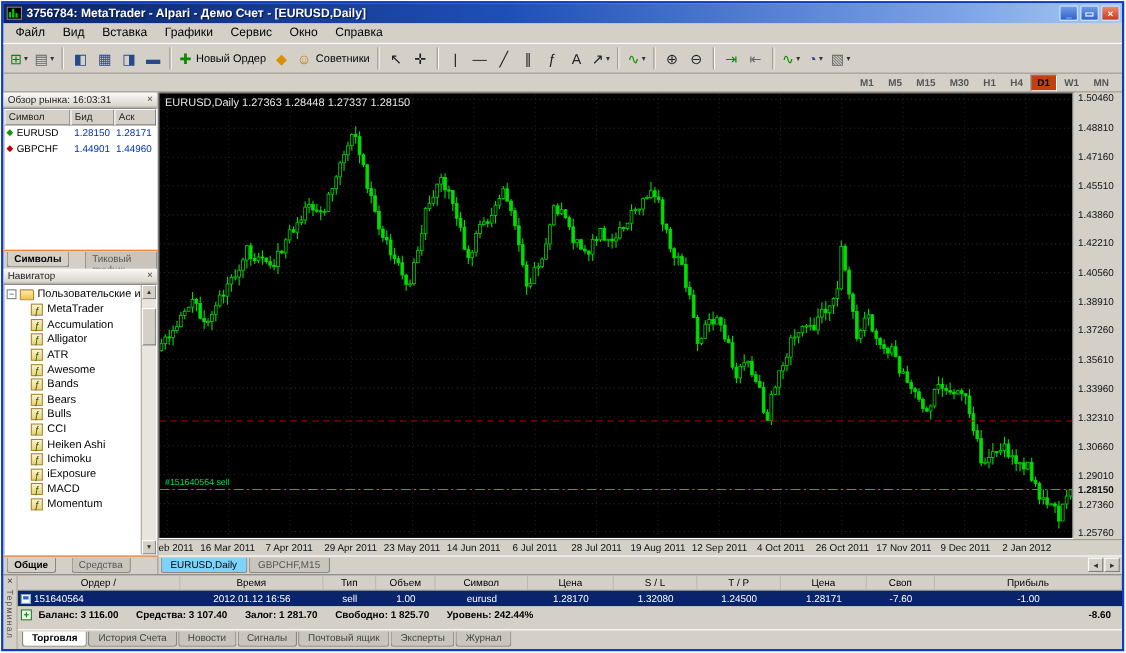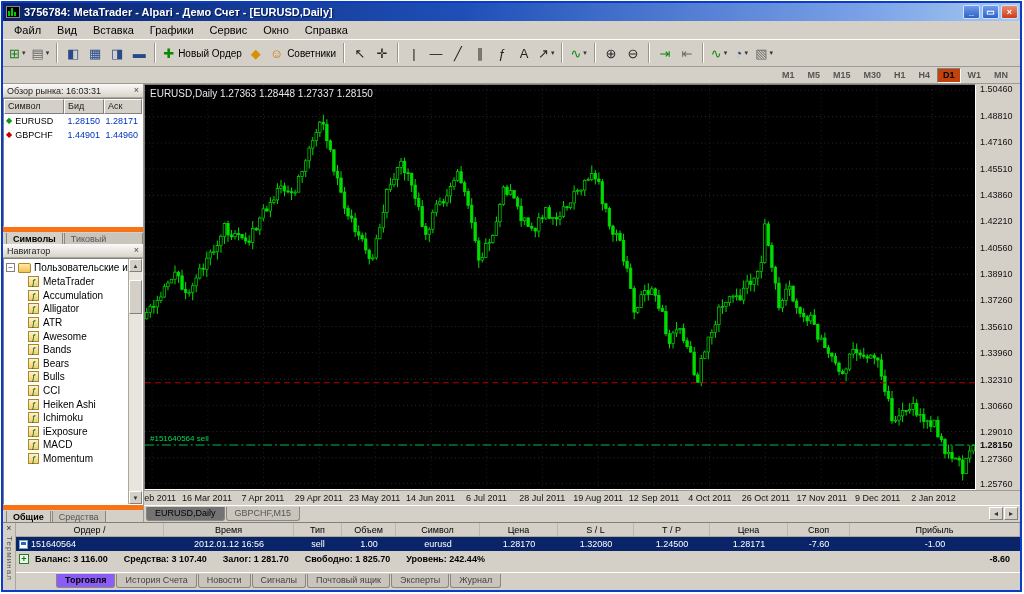--- a/index.html
+++ b/index.html
@@ -34,22 +34,22 @@
            padding-right:6px; border-bottom:1px solid #9d9a92; }
   .tfbtn { font-size:9px; font-weight:bold; color:#555; padding:1px 5px 2px; border:1px solid transparent; }
   .tfbtn.active { border-color:#808080 #fff #fff #808080; background:#c2410c; color:#000; }
 
   
   .main { flex:1 1 auto; display:flex; overflow:hidden; }
   .left-col { width:141px; flex:0 0 141px; display:flex; flex-direction:column; border-right:1px solid #9d9a92; }
   .panel-header { height:14px; flex:0 0 14px; background:linear-gradient(#fbfaf8,#d8d4cb); border-bottom:1px solid #aca899;
                   font-size:9px; display:flex; align-items:center; padding:0 4px; color:#222; }
   .panel-close { margin-left:auto; font-size:9px; line-height:9px; color:#444; }
-  .panel-tabs { height:17px; flex:0 0 17px; display:flex; align-items:flex-start; padding:1px 0 0 3px; gap:1px;
-                border-top:5px solid #f97316; }
+  .panel-tabs { height:17px; flex:0 0 17px; display:flex; align-items:flex-start; padding:1px 0 0 3px; gap:14px;
+                border-top:1px solid #f97316; }
   .ptab { font-size:9px; color:#555; padding:1px 6px 2px; background:#c9c5bc; border:1px solid #8a877f; border-top:none;
           border-radius:0 0 3px 3px; }
   .ptab.active { background:#d4d0c8; color:#000; font-weight:bold; }
 
   .market-watch { height:160px; flex:0 0 160px; display:flex; flex-direction:column; }
   .mw-body { flex:1; background:#fff; border:1px solid; border-color:#808080 #fff #fff #808080; overflow:hidden; }
   .mw-thead { display:flex; }
   .mw-th { font-size:9px; color:#222; background:#d4d0c8; border:1px solid; border-color:#fff #808080 #808080 #fff;
            padding:1px 3px; height:15px; }
   .mw-row { display:flex; font-size:9px; height:14px; align-items:center; }
@@ -84,21 +84,21 @@
   .pos-label { position:absolute; left:5px; font-size:8px; color:#00dd55; margin-top:-11px; pointer-events:none; }
   .price-axis { width:44px; flex:0 0 44px; position:relative; font-size:9px; color:#111; }
   .pa-label { position:absolute; left:4px; margin-top:-5px; }
   .pa-marker { position:absolute; left:2px; margin-top:-6px; font-weight:bold; background:#d4d0c8; padding:0 2px; z-index:2; }
   .date-axis { height:15px; flex:0 0 15px; display:flex; border-top:1px solid #9d9a92; }
   .date-strip { flex:1; position:relative; font-size:9px; color:#111; overflow:hidden; }
   .date-label { position:absolute; top:2px; transform:translateX(-50%); white-space:nowrap; }
   .date-spacer { width:44px; flex:0 0 44px; }
   .chart-tabs { height:17px; flex:0 0 17px; display:flex; align-items:flex-start; gap:1px; padding:1px 2px 0 2px; border-top:1px solid #fff; }
   .ctab { font-size:9px; color:#555; padding:1px 8px 2px; background:#c9c5bc; border:1px solid #8a877f; border-top:none; border-radius:0 0 3px 3px; }
-  .ctab.active { background:#737373; color:#000; }
+  .ctab.active { background:#7dd3fc; color:#000; }
   .ctab-scroll { margin-left:auto; display:flex; gap:1px; }
   .ctab-arrow { font-size:8px; color:#333; border:1px solid; border-color:#fff #808080 #808080 #fff; width:14px; height:13px;
                 text-align:center; line-height:11px; background:#d4d0c8; }
 
   
   .terminal { height:68px; flex:0 0 68px; display:flex; border-top:1px solid #808080; }
   .t-strip { width:13px; flex:0 0 13px; display:flex; flex-direction:column; align-items:center; border-right:1px solid #aca899; }
   .t-close { font-size:9px; line-height:9px; color:#333; margin-top:1px; }
   .t-caption { writing-mode:vertical-lr; font-size:8px; color:#555; margin-top:3px; letter-spacing:1px; }
   .t-body { flex:1; display:flex; flex-direction:column; overflow:hidden; }
@@ -110,21 +110,21 @@
   .ord-ico { width:9px; height:9px; background:#fff; border:1px solid #7aa; position:relative; flex:0 0 9px; }
   .ord-ico:after { content:""; position:absolute; left:1px; top:1px; right:1px; height:3px; background:#2864d8; }
   .t-row-summary { height:15px; flex:0 0 15px; display:flex; align-items:center; font-size:9px; font-weight:bold; color:#000; }
   .sum-ico { width:10px; height:10px; flex:0 0 10px; margin:0 6px 0 3px; background:#e8f5e8; border:1px solid #2a7a2a;
              color:#0a7a0a; font-size:9px; line-height:8px; text-align:center; font-weight:bold; }
   .sum-part { margin-right:16px; white-space:nowrap; }
   .sum-profit { margin-left:auto; padding-right:10px; }
   .t-filler { flex:1; }
   .t-tabs { height:18px; flex:0 0 18px; display:flex; align-items:flex-start; gap:1px; padding:1px 0 0 4px; border-top:1px solid #fff; }
   .t-tab { font-size:9px; color:#444; padding:1px 8px 2px; background:#c9c5bc; border:1px solid #8a877f; border-top:none; border-radius:0 0 3px 3px; }
-  .t-tab.active { background:#8b5cf6; color:#000; font-weight:bold;margin-left:36px; }
+  .t-tab.active { background:#ffffff; color:#000; font-weight:bold; }
 
   
   .statusbar { height:19px; flex:0 0 19px; display:flex; align-items:center; gap:2px; padding:1px 3px; font-size:10px; color:#000;
                border-top:1px solid #fff; }
   .sb-cell { height:15px; display:flex; align-items:center; padding:0 6px; border:1px solid; border-color:#9a968c #fff #fff #9a968c;
              white-space:nowrap; overflow:hidden; }
   .sb-help { width:300px; }
   .sb-profile { width:150px; }
   .sb-info { flex:1; }
   .sb-signal { width:40px; display:flex; align-items:flex-end; gap:1px; justify-content:center; }

